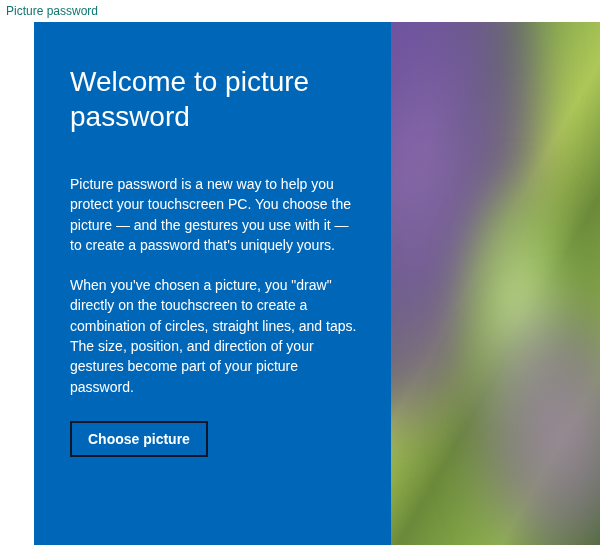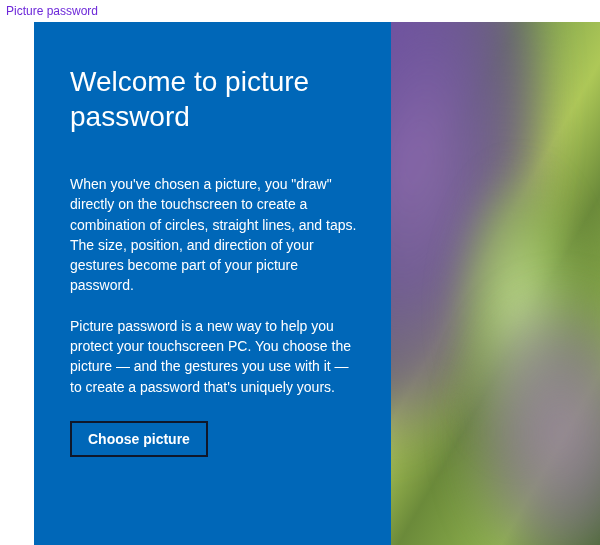--- a/index.html
+++ b/index.html
@@ -10,21 +10,21 @@
     body {
       font-family: "Segoe UI", Tahoma, sans-serif;
       width: 600px;
       height: 545px;
       background: #fff;
       overflow: hidden;
     }
     .title-bar {
       padding: 4px 6px;
       font-size: 12px;
-      color: #6d28d9;
+      color: #0f766e;
       background: #fff;
       height: 22px;
     }
     .content-area {
       display: flex;
       height: 530px;
       padding-left: 34px;
     }
     .left-panel {
       background: #0067b8;
@@ -99,20 +99,20 @@
 </head>
 <body>
 
 <div class="title-bar">
   <span>Picture password</span>
 </div>
 
 <div class="content-area">
   <div class="left-panel">
     <h1 class="heading">Welcome to picture password</h1>
+    <p class="body-text">Picture password is a new way to help you protect your touchscreen PC. You choose the picture — and the gestures you use with it — to create a password that's uniquely yours.</p>
     <p class="body-text">When you've chosen a picture, you "draw" directly on the touchscreen to create a combination of circles, straight lines, and taps. The size, position, and direction of your gestures become part of your picture password.</p>
-    <p class="body-text">Picture password is a new way to help you protect your touchscreen PC. You choose the picture — and the gestures you use with it — to create a password that's uniquely yours.</p>
     <button class="choose-btn">Choose picture</button>
   </div>
   <div class="right-panel">
     <div class="blur-highlight"></div>
   </div>
 </div>
 
 </body></html>

